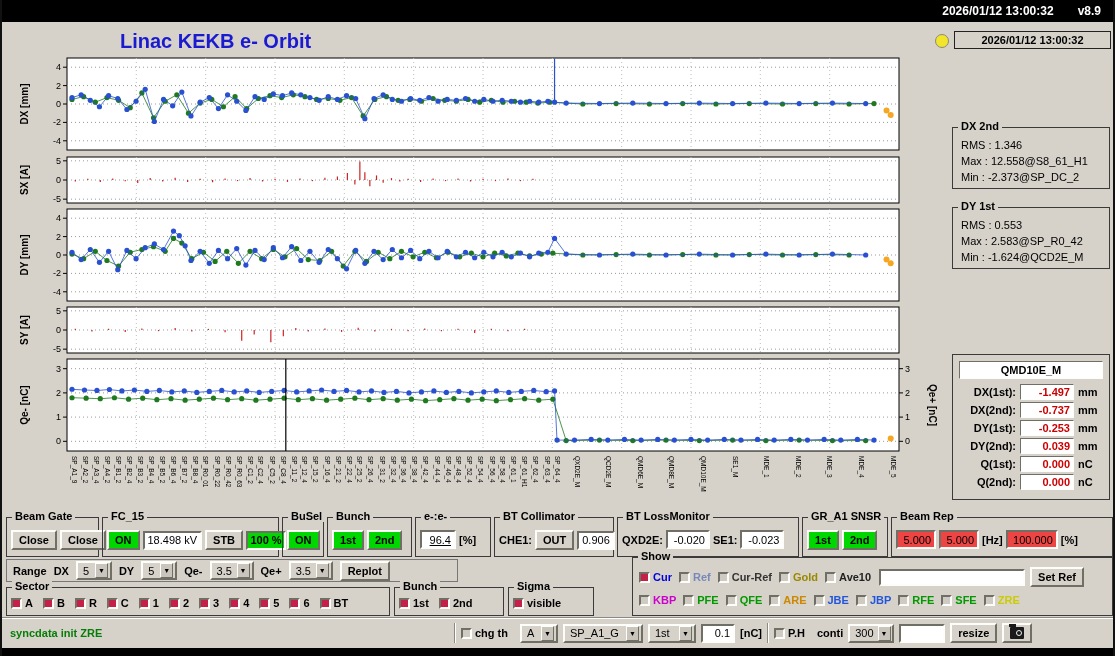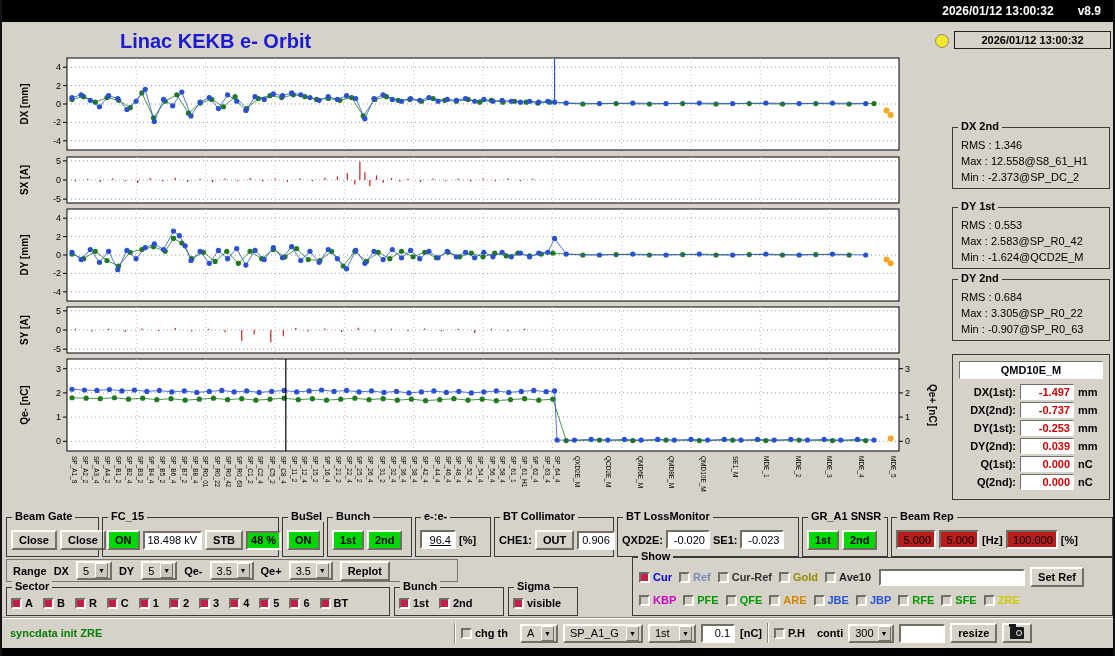--- a/index.html
+++ b/index.html
@@ -33,21 +33,21 @@
            display:flex;align-items:center;justify-content:flex-end;padding-right:3px;}
   .mon-un{font-weight:bold;}
   .fs-row{position:absolute;left:4px;top:12px;right:2px;display:flex;align-items:center;gap:3px;}
   .btn{height:20px;display:inline-flex;align-items:center;justify-content:center;padding:0 6px;
        background:#d6d2ca;border-style:solid;border-width:2px;
        border-color:#fdfdfa #6f6f66 #6f6f66 #fdfdfa;font-weight:bold;font-size:11px;cursor:default;}
   .btn.green{background:#00d600;}
   .vbox{height:19px;background:#fff;border-style:solid;border-width:2px;
         border-color:#6f6f66 #fdfdfa #fdfdfa #6f6f66;display:inline-flex;align-items:center;
         justify-content:center;padding:0 3px;font-size:11px;white-space:nowrap;}
-  .vbox.pink{background:#b91c1c;}
+  .vbox.pink{background:#ef4444;}
   .vbox.green{background:#00d600;font-weight:bold;}
   .dd{height:19px;display:inline-flex;align-items:center;background:#d6d2ca;border-style:solid;
       border-width:2px;border-color:#fdfdfa #6f6f66 #6f6f66 #fdfdfa;padding:0 2px 0 5px;gap:4px;}
   .dd .arr{font-size:7px;line-height:1;padding:3px 2px;background:#c9c5bd;border-style:solid;
            border-width:1px;border-color:#fdfdfa #6f6f66 #6f6f66 #fdfdfa;}
   .cb{width:11px;height:11px;display:inline-block;background:#cfcbc3;border-style:solid;
       border-width:2px;border-color:#6f6f66 #fdfdfa #fdfdfa #6f6f66;flex:none;}
   .cb.on{background:#c62048;}
   .ck-item{display:inline-flex;align-items:center;gap:3px;margin-right:7px;}
   .ck-lb{font-weight:bold;white-space:nowrap;}
@@ -737,26 +737,20 @@
     <div class="sline">RMS : 1.346</div>
     <div class="sline">Max : 12.558@S8_61_H1</div>
     <div class="sline">Min : -2.373@SP_DC_2</div>
   </div>
   <div class="fs statfs" style="left:950px;top:207px;width:158px;height:62px;">
     <span class="legend">DY 1st</span>
     <div class="sline">RMS : 0.553</div>
     <div class="sline">Max : 2.583@SP_R0_42</div>
     <div class="sline">Min : -1.624@QCD2E_M</div>
   </div>
-  <div class="fs statfs" style="left:950px;top:279px;width:158px;height:62px;">
-    <span class="legend">DY 2nd</span>
-    <div class="sline">RMS : 0.684</div>
-    <div class="sline">Max : 3.305@SP_R0_22</div>
-    <div class="sline">Min : -0.907@SP_R0_63</div>
-  </div>
 
   <div class="fs" style="left:950px;top:354px;width:158px;height:146px;">
     <div class="mon-head">QMD10E_M</div>
     <div class="mon-row">
       <span class="mon-lb">DX(1st):</span>
       <span class="mon-val">-1.497</span>
       <span class="mon-un">mm</span>
     </div>
     <div class="mon-row">
       <span class="mon-lb">DX(2nd):</span>
@@ -791,21 +785,21 @@
       <span class="btn">Close</span>
       <span class="btn">Close</span>
     </div>
   </div>
   <div class="fs" style="left:100px;top:517px;width:177px;height:40px;">
     <span class="legend">FC_15</span>
     <div class="fs-row">
       <span class="btn green">ON</span>
       <span class="vbox" style="width:64px;">18.498 kV</span>
       <span class="btn">STB</span>
-      <span class="vbox green" style="width:40px;">48 %</span>
+      <span class="vbox green" style="width:40px;">100 %</span>
     </div>
   </div>
   <div class="fs" style="left:280px;top:517px;width:42px;height:40px;">
     <span class="legend">BuSel</span>
     <div class="fs-row">
       <span class="btn green">ON</span>
     </div>
   </div>
   <div class="fs" style="left:325px;top:517px;width:85px;height:40px;">
     <span class="legend">Bunch</span>
@@ -1006,21 +1000,21 @@
         <span class="ck-item">
           <span class="cb on"></span>
           <span class="ck-lb">1st</span>
         </span>
         <span class="ck-item">
           <span class="cb on"></span>
           <span class="ck-lb">2nd</span>
         </span>
       </div>
   </div>
-  <div class="fs" style="left:506px;top:587px;width:70px;height:29px;">
+  <div class="fs" style="left:506px;top:587px;width:86px;height:29px;">
     <span class="legend">Sigma</span>
     <div class="fs-row" style="top:9px;">
         <span class="ck-item">
           <span class="cb on"></span>
           <span class="ck-lb">visible</span>
         </span>
       </div>
   </div>
 
   <div class="sbline"></div>

